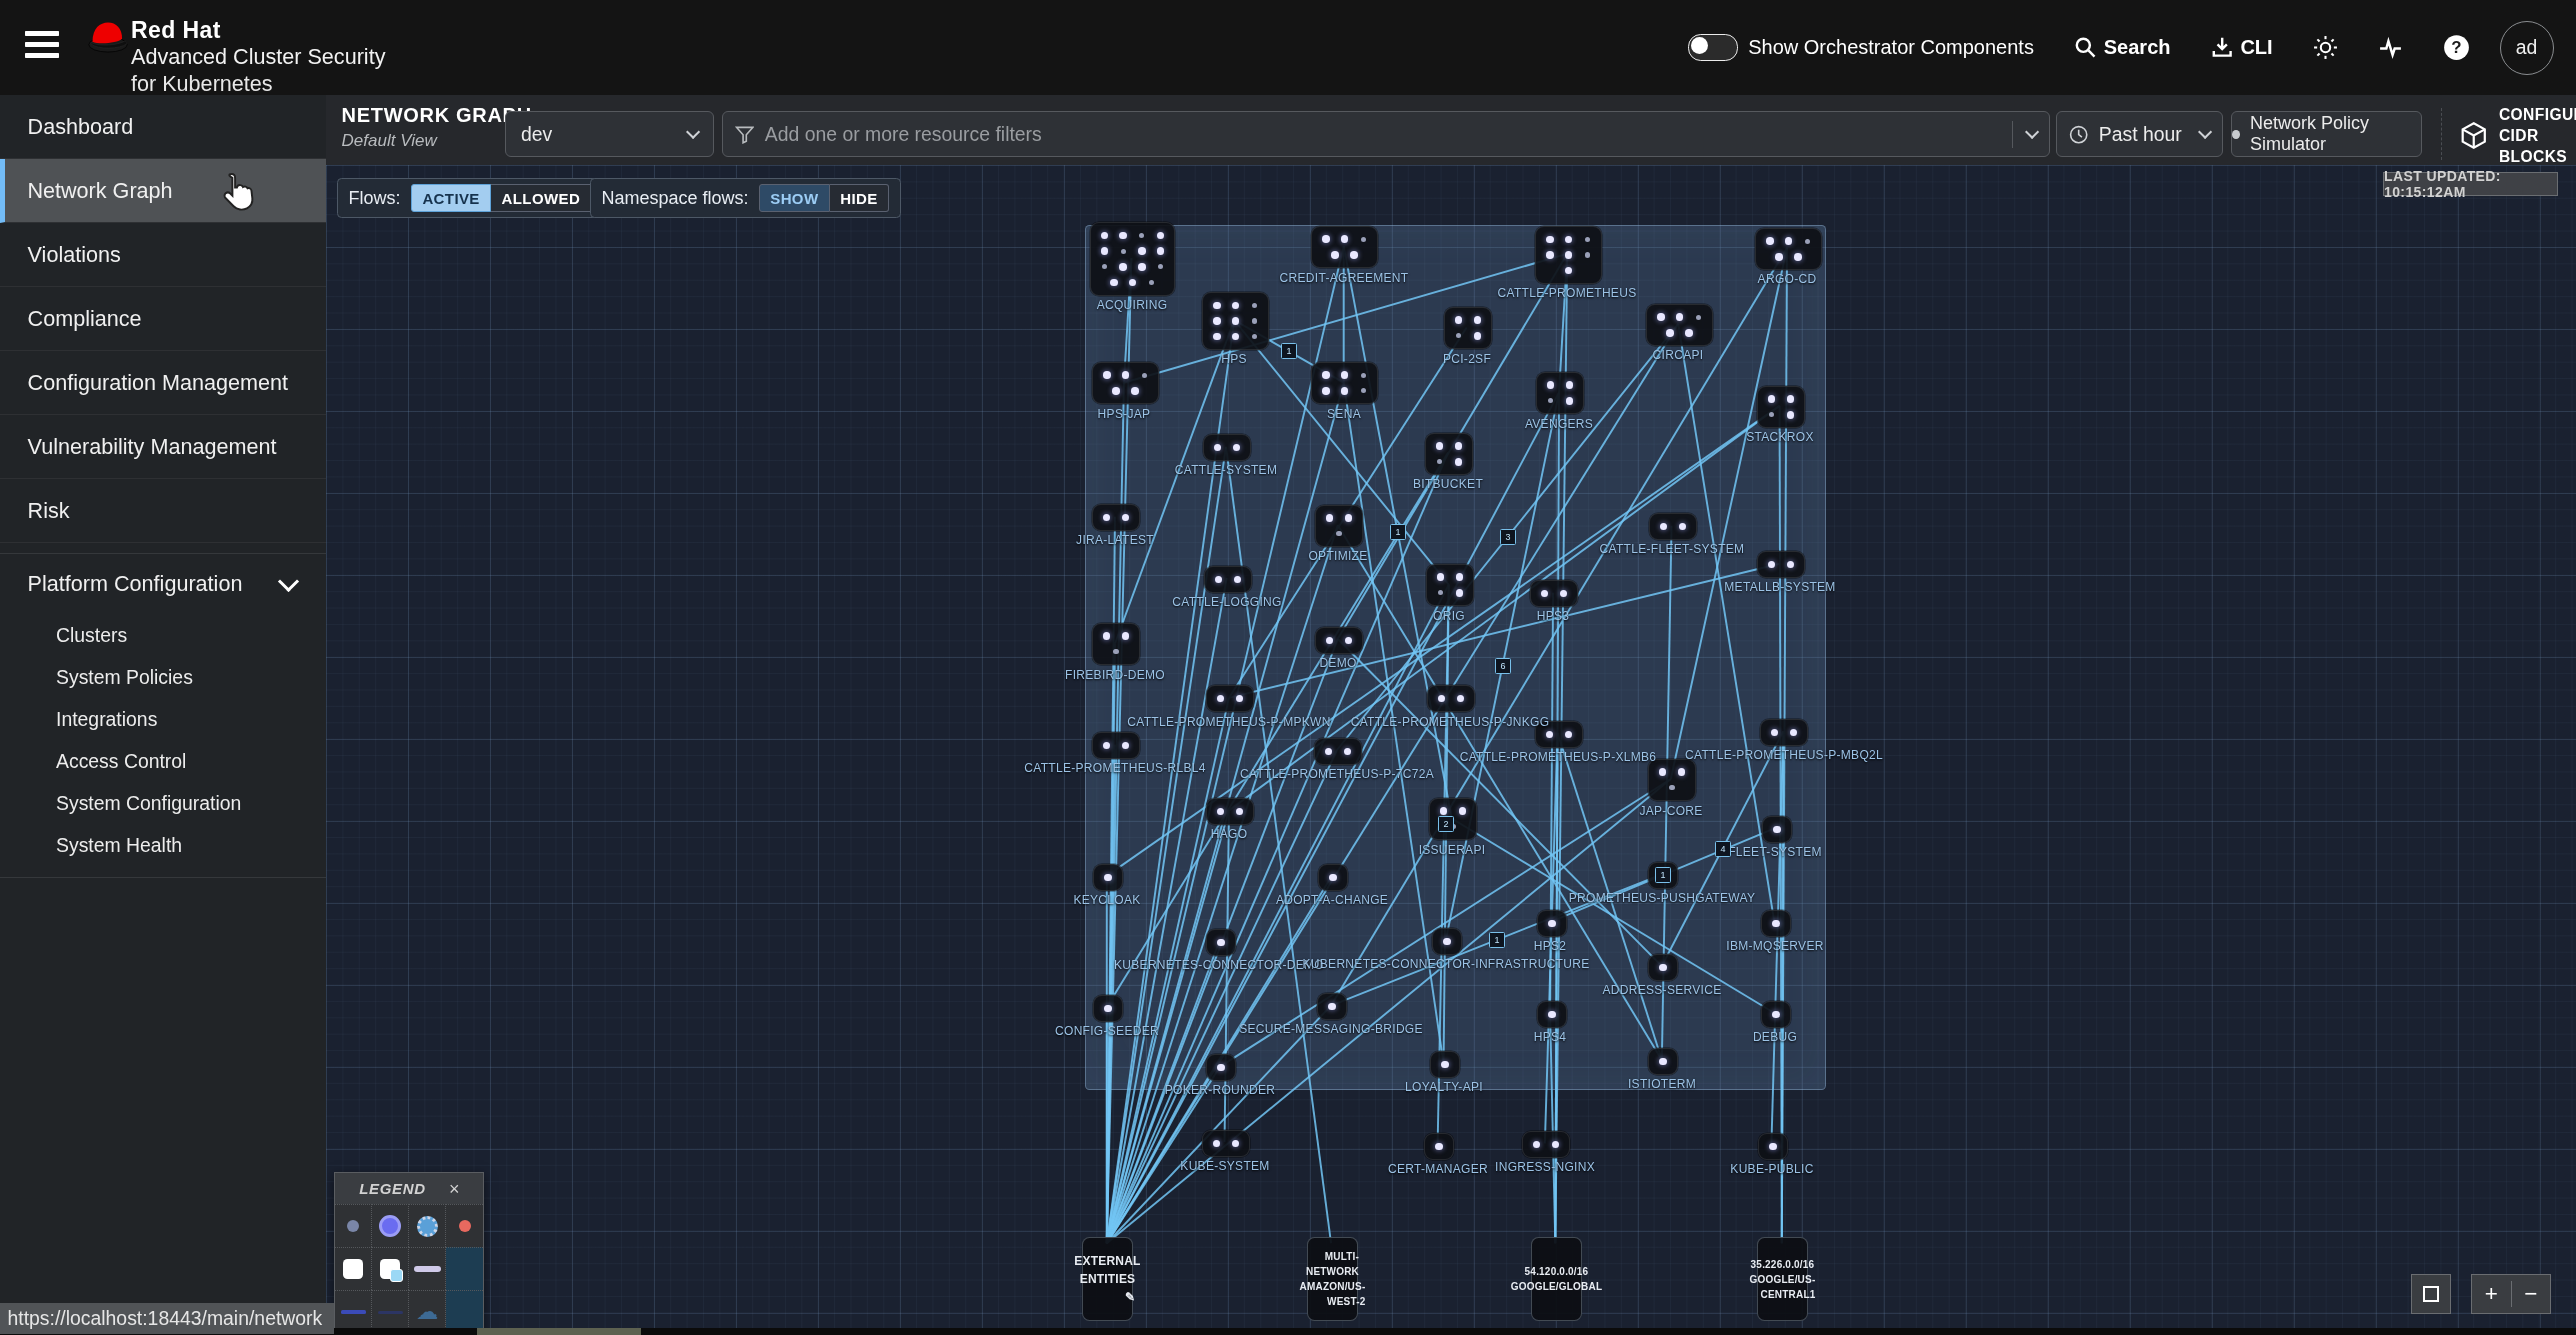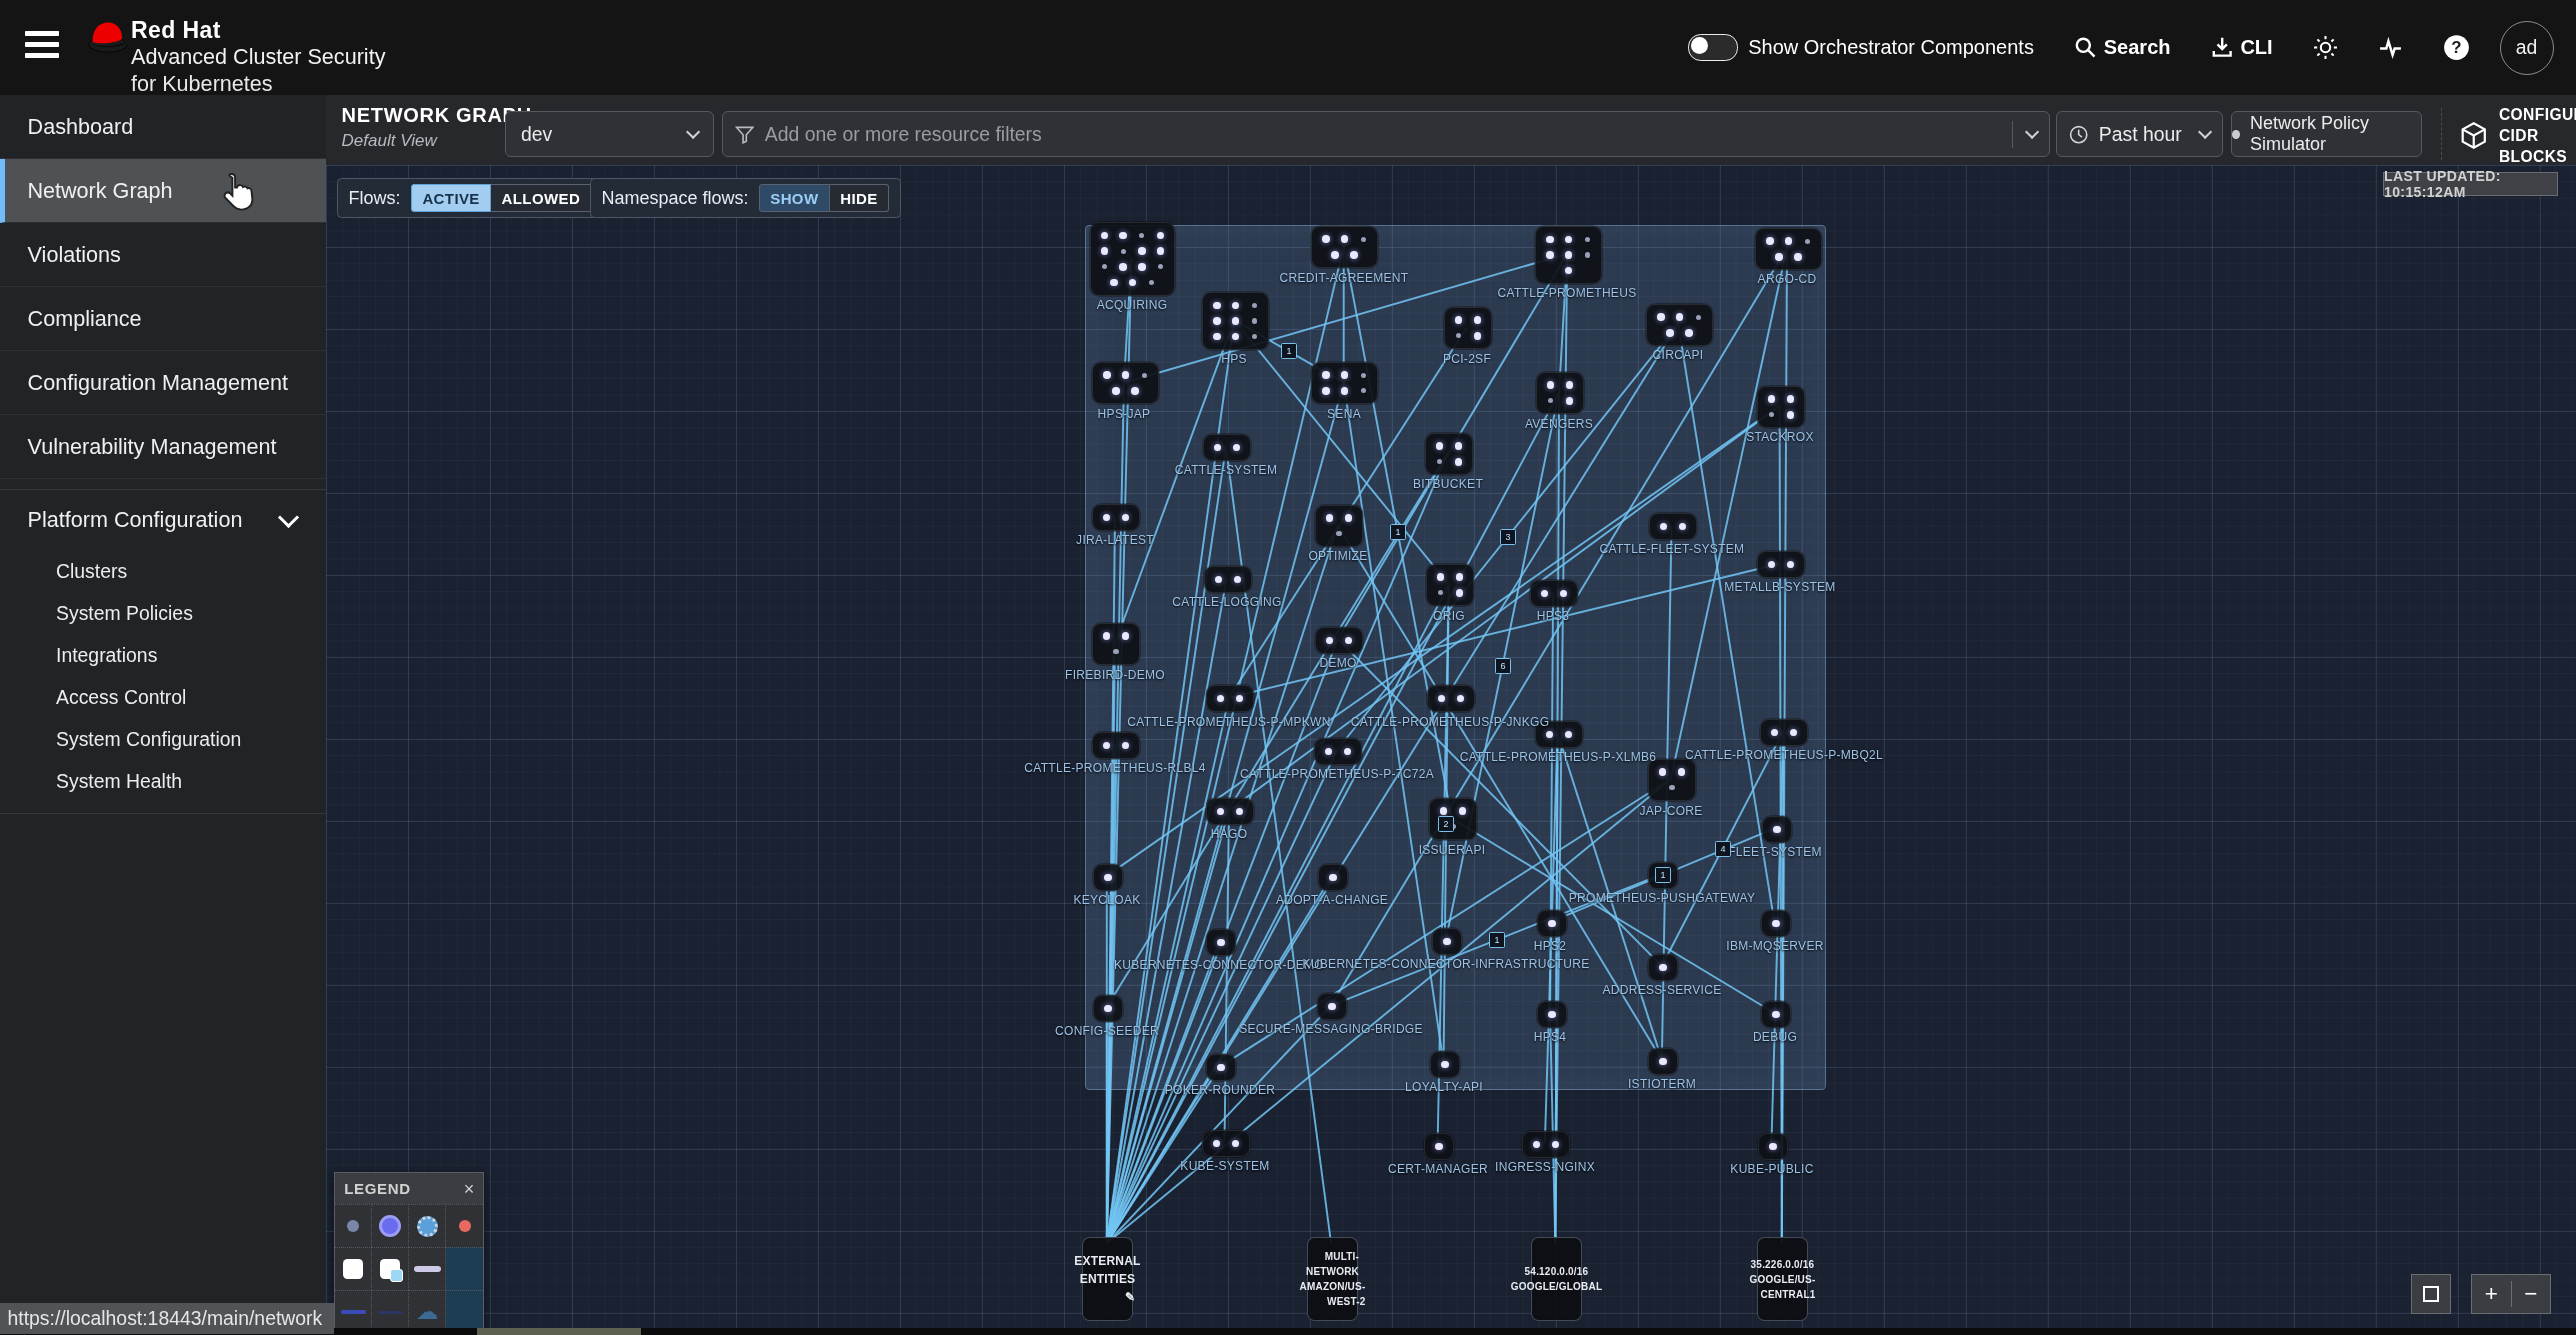--- a/index.html
+++ b/index.html
@@ -85,21 +85,21 @@
   .seg .btn.sel-light{background:#a3cdf0;border-color:#5ea2d8;color:#16324d;border-radius:3px;}
   .seg .btn.sel-dark{background:#2e4a66;color:#9ccdf5;}
   .seg.rounded .btn:first-child{border-radius:3px 0 0 3px;}
   .seg.rounded .btn:last-child{border-radius:0 3px 3px 0;}
 
   #last-updated{z-index:10;background:#3f4146;border:0.7px solid #6a6d71;color:#d2d2d2;font-size:14px;font-weight:bold;
                 display:flex;align-items:center;justify-content:center;letter-spacing:0.4px;}
 
   
   #legend{z-index:12;width:148px;background:#2f3134;border:0.7px solid #5a5d61;box-shadow:0 3px 10.4px rgba(0,0,0,.5);}
-  #legend-header{height:31px;background:#3a3d41;display:flex;align-items:center;justify-content:space-between;padding:0 9px;}
+  #legend-header{height:31px;background:#3a3d41;display:flex;align-items:center;justify-content:space-between;padding:0 24px;font-style:italic;}
   #legend-title{color:#d2d2d2;font-weight:bold;font-size:15px;letter-spacing:0.7px;}
   #legend-close{color:#d2d2d2;font-size:18px;cursor:pointer;line-height:1;}
   #legend-grid{display:grid;grid-template-columns:repeat(4,1fr);}
   .lcell{height:42px;display:flex;align-items:center;justify-content:center;border-right:0.7px dotted #55585c;border-top:0.7px dotted #55585c;}
   .lcell:nth-child(4n){border-right:none;}
   .lcell.teal{background:#1d3d52;}
   .lic-dot{width:12px;height:12px;border-radius:50%;background:#7a86a8;}
   .lic-ring{width:16.4px;height:16.4px;border-radius:50%;background:#6a6cf0;border:3.7px solid #9b9df5;}
   .lic-dashed{width:15px;height:15px;border-radius:50%;background:#5aa0d8;border:3.7px dotted #cdd6e8;}
   .lic-red{width:12px;height:12px;border-radius:50%;background:#e8695f;}
@@ -196,20 +196,21 @@
   </div>
 </div>
 
 <div id="sidebar" class="abs">
     <div class="side-item">Dashboard</div>
     <div class="side-item active">Network Graph</div>
     <div class="side-item">Violations</div>
     <div class="side-item">Compliance</div>
     <div class="side-item">Configuration Management</div>
     <div class="side-item">Vulnerability Management</div>
+    <div class="side-item">Risk</div>
     <div class="side-divider"></div>
     <div class="side-group">
       <span>Platform Configuration</span>
       <span class="chev"></span>
     </div>
     <div class="side-sub">Clusters</div>
     <div class="side-sub">System Policies</div>
     <div class="side-sub">Integrations</div>
     <div class="side-sub">Access Control</div>
     <div class="side-sub">System Configuration</div>

